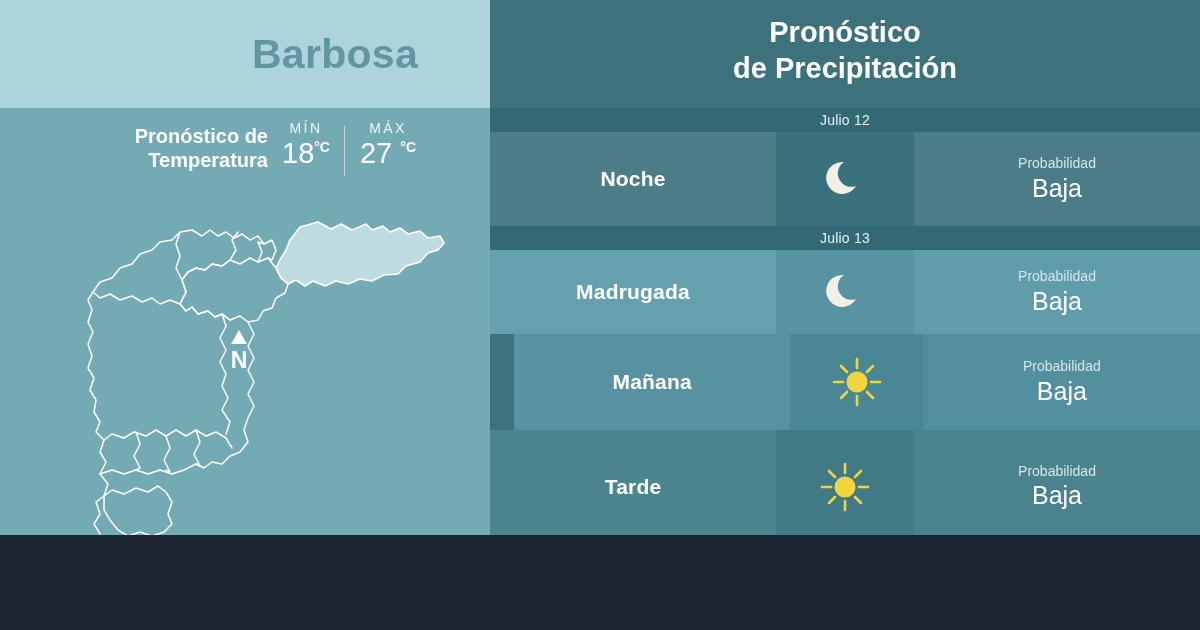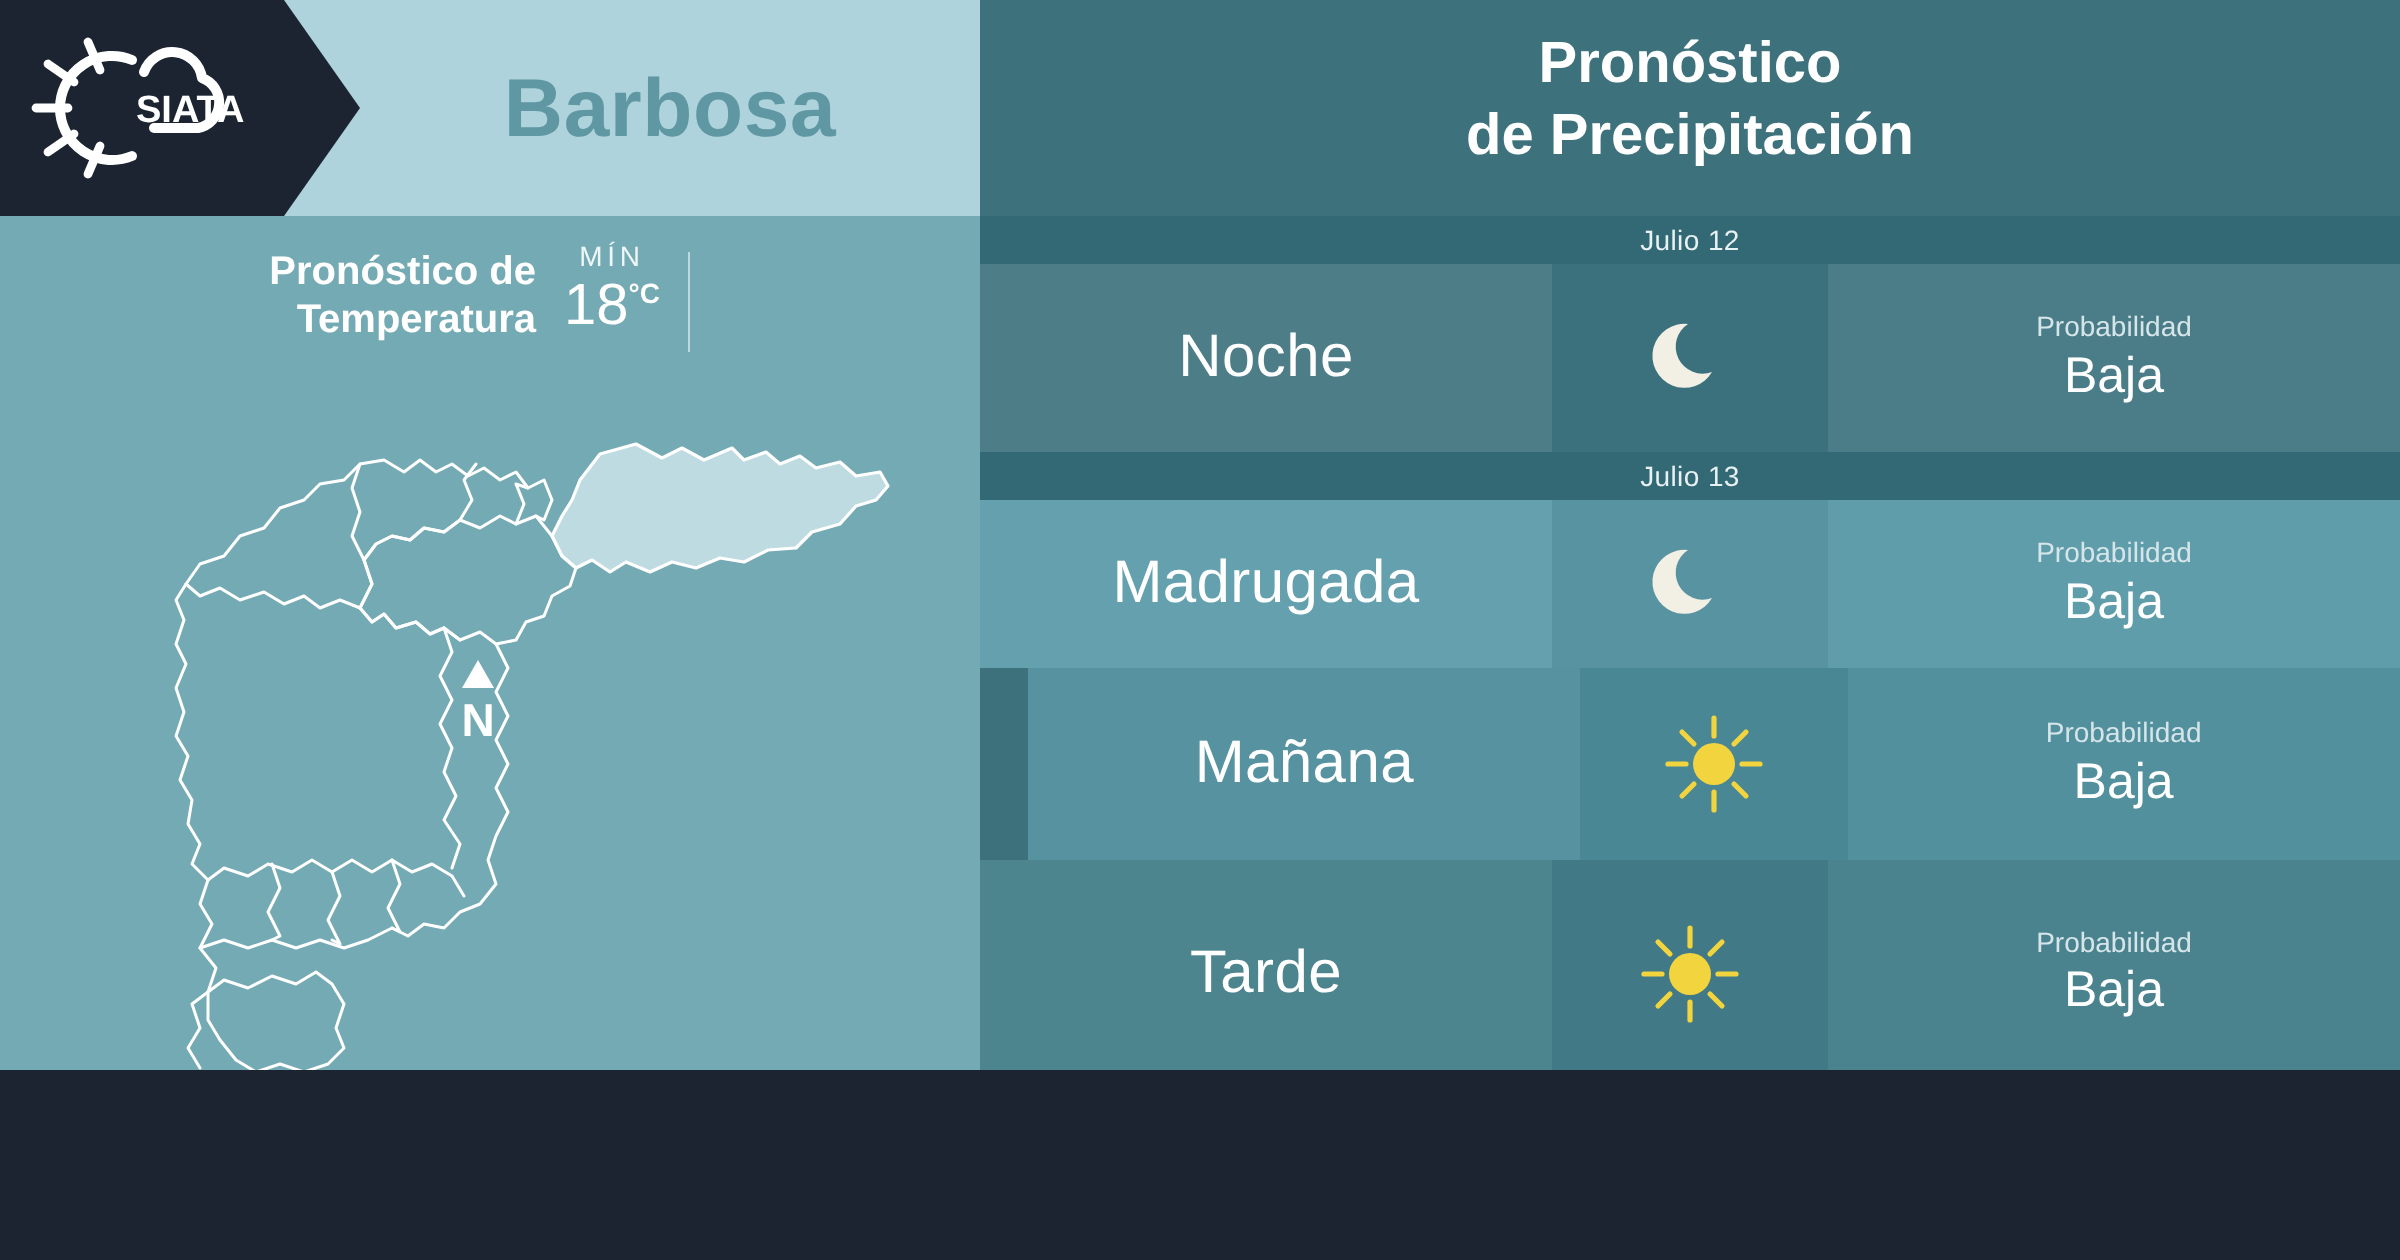--- a/index.html
+++ b/index.html
@@ -52,21 +52,21 @@
     color:#e8f1f3;font-size:14px;letter-spacing:.2px;
   }
   #band-0{top:108px;}
   #band-1{top:226px;}
 
   .frow{position:absolute;left:0;width:710px;display:flex;}
   .fcell{display:flex;align-items:center;justify-content:center;}
   .c-label{width:286px;}
   .c-icon{width:138px;}
   .c-prob{width:286px;flex-direction:column;justify-content:center;}
-  .label-txt{color:#ffffff;font-size:30px;font-weight:normal;letter-spacing:.2px;}
+  .label-txt{color:#ffffff;font-size:21px;font-weight:bold;letter-spacing:.2px;}
   .prob-cap{color:#d5e5e9;font-size:14px;line-height:1.15;}
   .prob-val{color:#ffffff;font-size:25px;line-height:1.2;margin-top:1px;}
 
   #row-noche{top:132px;height:94px;}
   #row-noche .c-label{background:#4d7e88;}
   #row-noche .c-icon{background:#3b717d;}
   #row-noche .c-prob{background:#4a7d87;}
 
   #row-madrugada{top:250px;height:84px;}
   #row-madrugada .c-label{background:#64a0ad;}
@@ -87,47 +87,37 @@
   #footer{position:absolute;left:0;top:535px;width:1200px;height:95px;background:#1b2430;}
 </style>
 </head>
 <body>
 
 <div id="poster">
 
   <div id="left-panel">
 
     <div id="city-banner">
-      <div id="logo-badge">
-        <svg id="logo-svg" width="112" height="80" viewBox="0 0 112 80">
-          <g stroke="#ffffff" stroke-width="4.4" stroke-linecap="round" fill="none">
-            <line x1="4" y1="40" x2="20" y2="40"></line>
-            <line x1="10" y1="18" x2="23" y2="27"></line>
-            <line x1="10" y1="62" x2="23" y2="53"></line>
-            <line x1="30" y1="7" x2="36" y2="21"></line>
-            <line x1="30" y1="73" x2="36" y2="59"></line>
-            <path d="M52 16 A26 26 0 1 0 52 64" stroke-width="5"></path>
-            <path d="M58 22 a15 15 0 0 1 29 3 a13 13 0 0 1 -2 25 l-22 0" stroke-width="5" stroke-linejoin="round"></path>
-          </g>
-          <text x="54" y="47" font-family="&quot;Liberation Sans&quot;, sans-serif" font-size="19" font-weight="bold" fill="#ffffff">SIATA</text>
-        </svg>
-      </div>
       <div id="city-name">Barbosa</div>
     </div>
 
     <div id="temp-block">
       <div id="temp-title">
         <span>Pronóstico de</span><br>
         <span>Temperatura</span>
       </div>
       <div class="temp-col" id="temp-min">
         <div class="temp-cap">MÍN</div>
         <div class="temp-val"><span>18</span><sup>°C</sup></div>
       </div>
       <div id="temp-sep"></div>
+      <div class="temp-col" id="temp-max">
+        <div class="temp-cap">MÁX</div>
+        <div class="temp-val"><span>27</span> <sup>°C</sup></div>
+      </div>
     </div>
 
     <div id="map-wrap">
       <svg width="490" height="355" viewBox="0 0 490 355">
 
         <path fill="#bfdbe2" stroke="#ffffff" stroke-width="1.6" stroke-linejoin="round" d="M290 60 L300 47 L318 42 L331 49 L341 44 L352 50 L366 44 L372 50 L383 46 L390 52 L400 48 L408 54 L420 51 L428 58 L440 56 L444 63 L438 70 L428 73 L420 82 L406 86 L398 94 L384 95 L372 101 L360 99 L348 104 L336 101 L325 106 L313 101 L305 106 L296 100 L288 104 L281 98 L276 88 L281 78 L286 70 Z"></path>
         <g fill="none" stroke="#ffffff" stroke-width="1.5" stroke-linejoin="round" stroke-linecap="round">
 
           <path d="M276 88 L281 98 L288 104 L285 113 L276 118 L272 128 L263 131 L258 140 L248 142 L240 136 L230 140 L222 134 L215 137 L208 131 L198 134 L192 127 L186 131 L180 124 L186 112 L182 100 L188 92 L196 88 L205 90 L212 84 L222 86 L230 80 L240 84 L250 78 L258 82 L268 78 L276 88 Z"></path>
 

